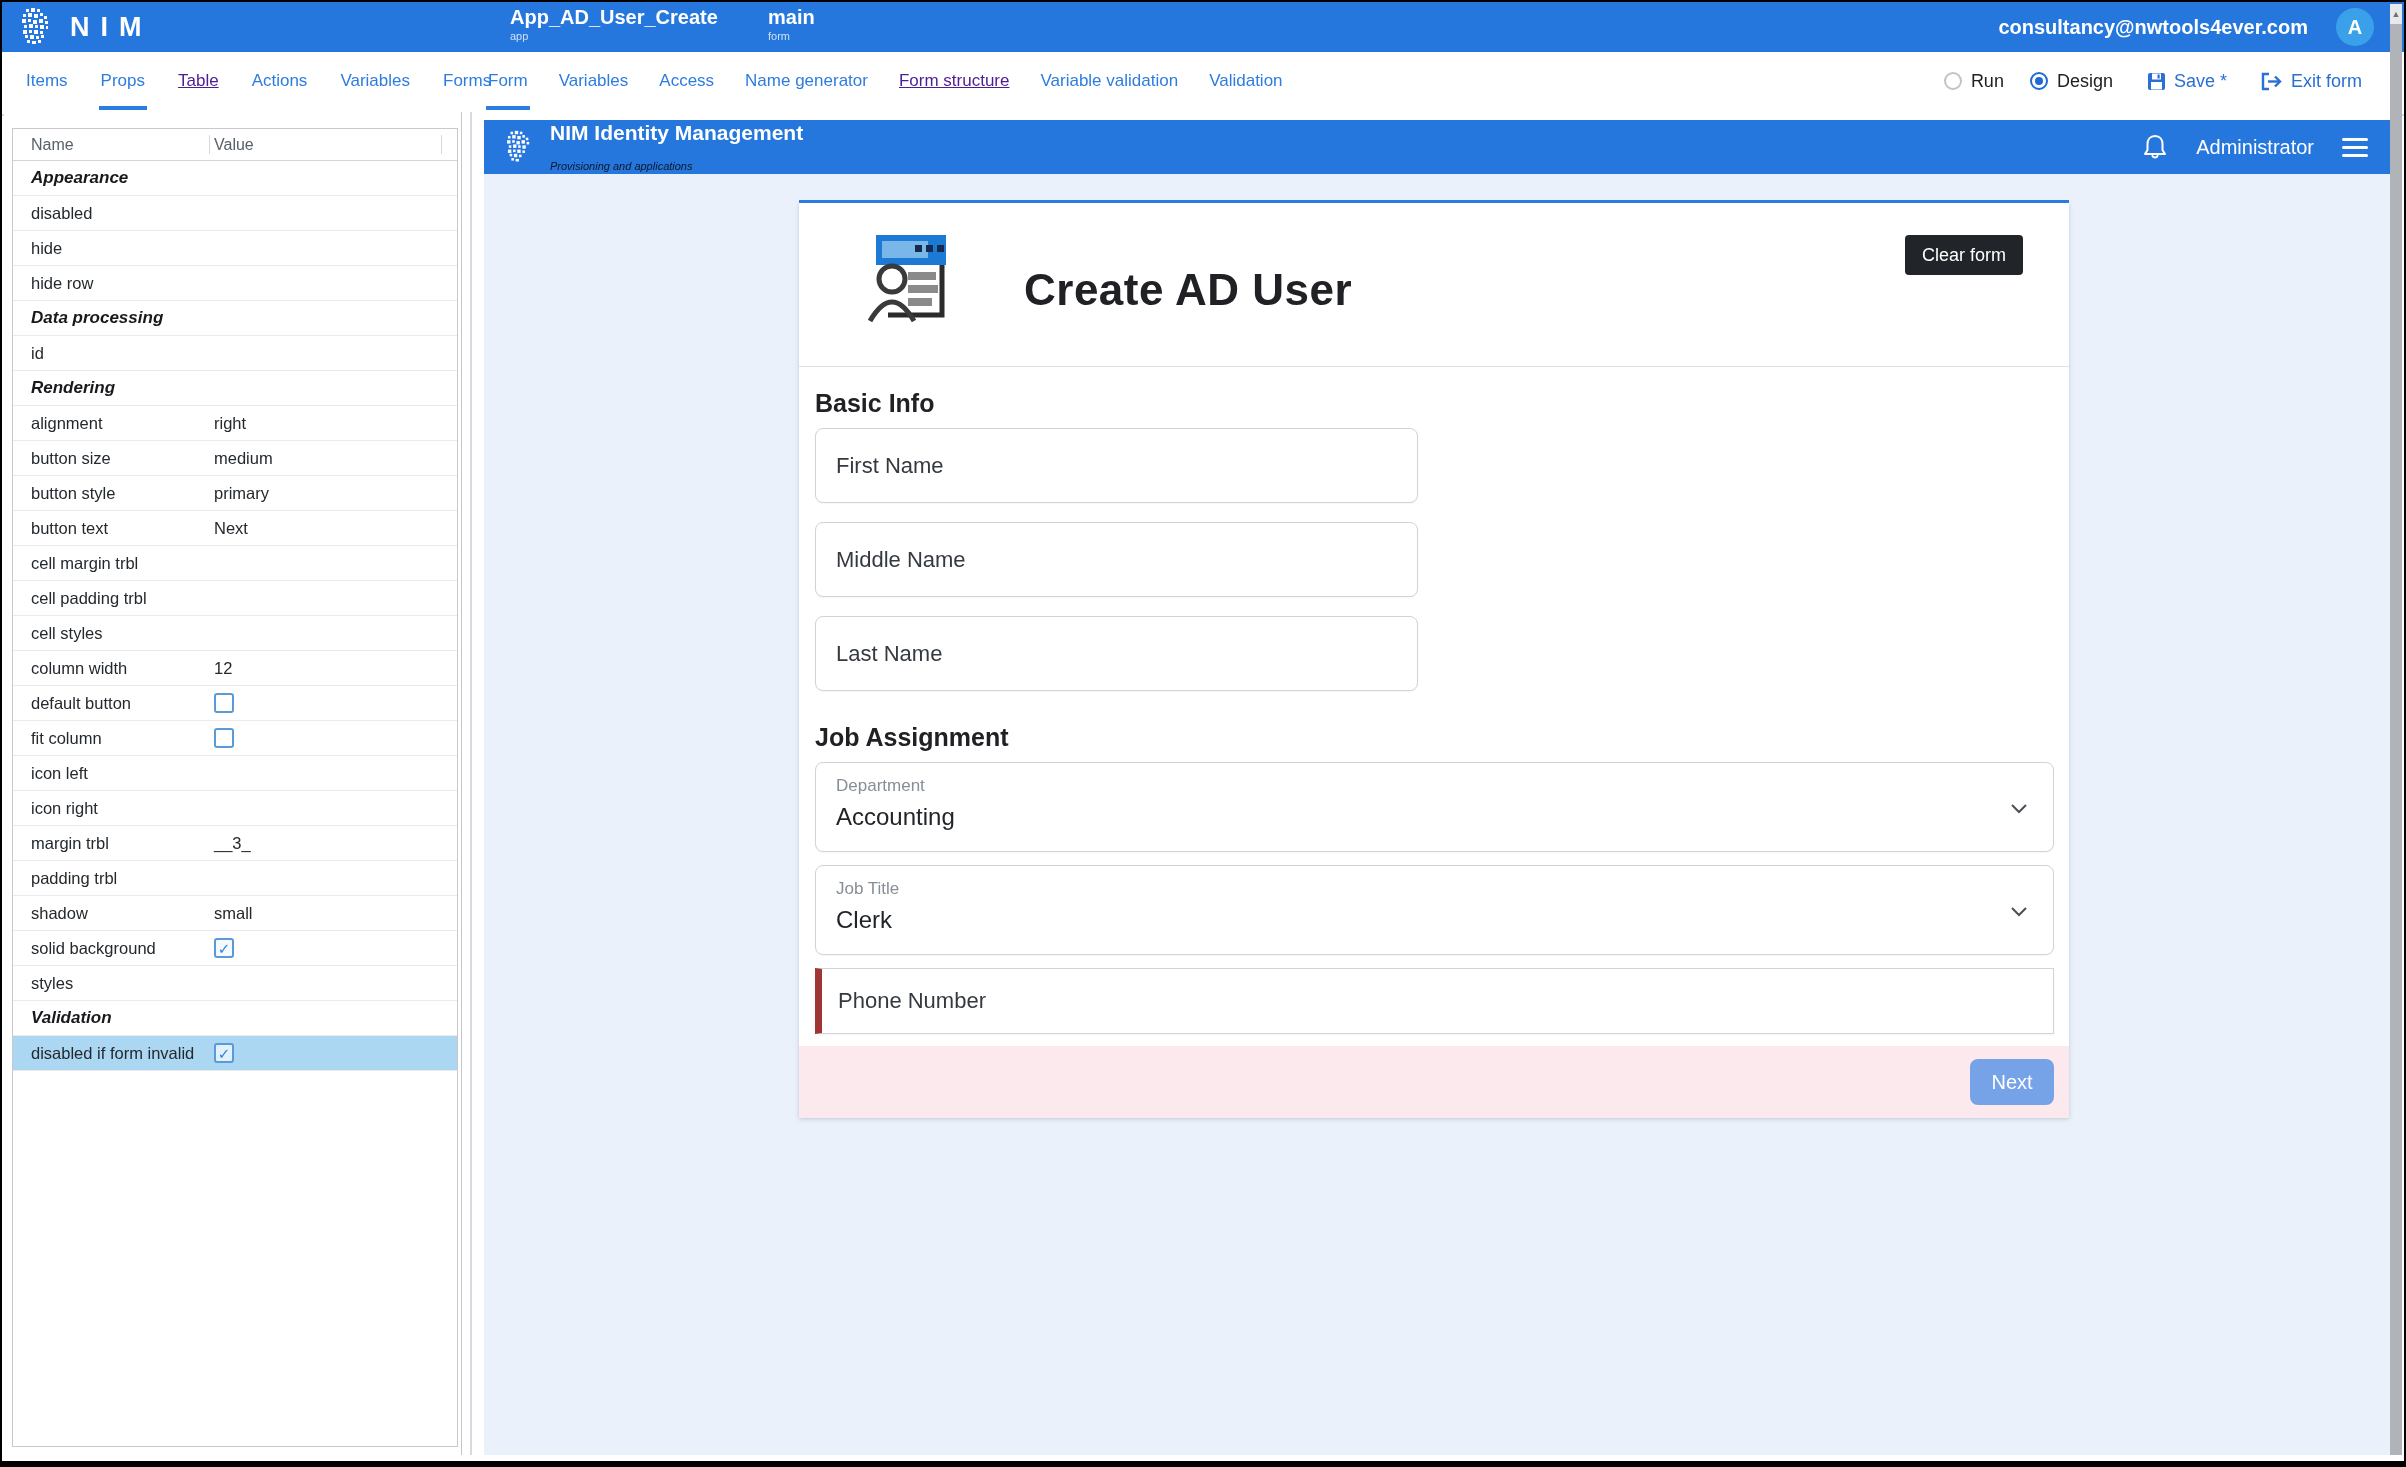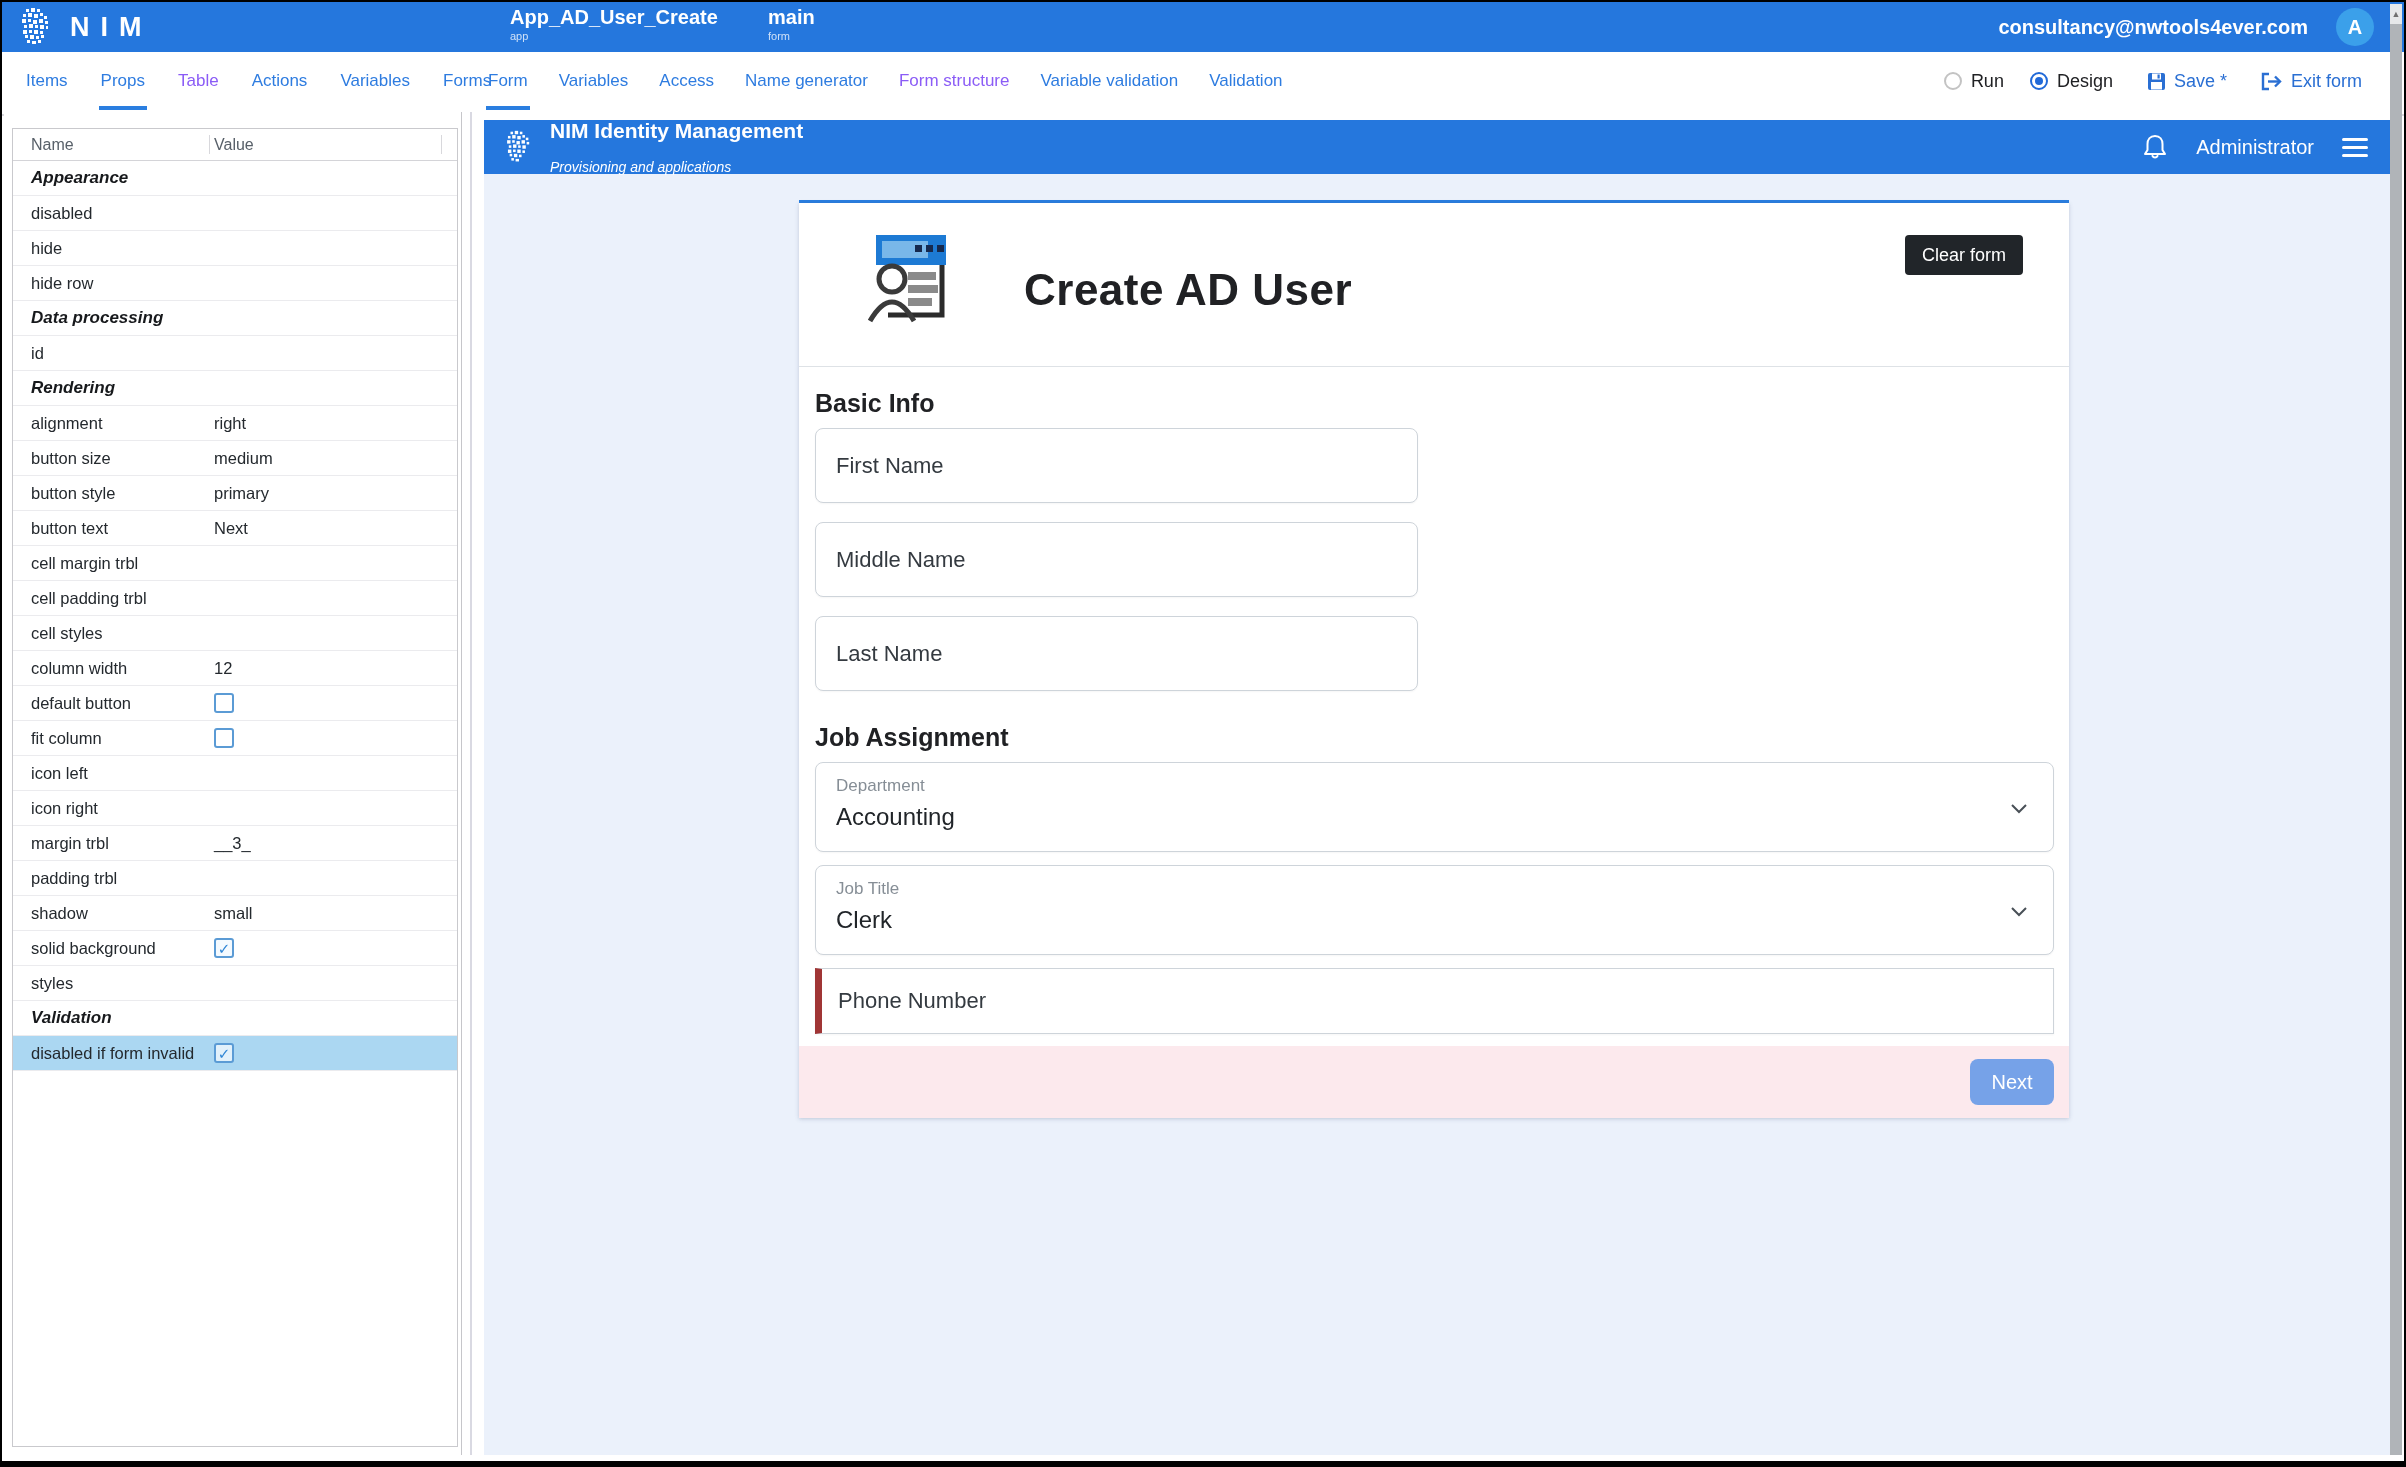--- a/index.html
+++ b/index.html
@@ -20,21 +20,21 @@
   .tb-app{left:508px;} .tb-form{left:722px;margin-left:44px;}
   .user-email{position:absolute;right:96px;top:0;height:50px;display:flex;align-items:center;color:#fff;font-size:20px;font-weight:700;}
   .avatar{position:absolute;right:30px;top:6px;width:38px;height:38px;border-radius:50%;background:#3ba0ea;color:#fff;font-size:20px;font-weight:700;display:flex;align-items:center;justify-content:center;}
 
   
   .nav-bar{position:absolute;left:0;top:50px;width:100%;height:64px;background:#fff;border-bottom:2px solid #d8d8de;}
   .tabs{position:absolute;top:0;height:58px;display:flex;align-items:center;}
   .tabs-left{left:24px;gap:33px;}
   .tabs-right{left:486px;gap:31px;}
   .tab{font-size:17px;color:#2e7ce0;position:relative;height:58px;display:flex;align-items:center;cursor:default;white-space:nowrap;}
-  .tab.dark{color:#8b5cf6;}
+  .tab.dark{color:#4c1d95;text-decoration:underline;}
   .tab.active::after{content:"";position:absolute;left:-2px;right:-2px;bottom:0;height:4px;background:#2a7ee0;}
   .nav-controls{position:absolute;right:42px;top:0;height:58px;display:flex;align-items:center;gap:34px;}
   .radio-group{display:flex;align-items:center;gap:26px;}
   .radio-item{display:flex;align-items:center;gap:9px;font-size:18px;color:#202124;}
   .radio{width:18px;height:18px;border-radius:50%;border:2px solid #c3c3c3;background:#fff;position:relative;}
   .radio.sel{border-color:#2069d8;}
   .radio.sel::after{content:"";position:absolute;left:3px;top:3px;width:8px;height:8px;border-radius:50%;background:#2069d8;}
   .link-btn{display:flex;align-items:center;gap:8px;color:#2a6fd3;font-size:18px;}
 
   
@@ -56,21 +56,21 @@
   .checkbox.checked{background:#f4faff;}
   .pt-row.selected .checkbox{background:rgba(255,255,255,.65);}
 
   
   .canvas{position:absolute;left:482px;right:14px;top:110px;bottom:6px;background:#ebf1fb;}
   .canvas-white-top{position:absolute;left:0;top:0;width:100%;height:8px;background:#fff;}
   .preview-bar{position:absolute;left:0;top:8px;width:100%;height:54px;background:#2577dd;display:flex;align-items:center;}
   .pv-logo{margin-left:18px;}
   .pv-titles{margin-left:14px;display:flex;flex-direction:column;line-height:1.15;}
   .pv-title{color:#fff;font-size:21px;font-weight:700;}
-  .pv-subtitle{color:#ffffff;font-size:14px;font-style:italic;margin-top:15px;}
+  .pv-subtitle{color:#0f172a;font-size:11px;font-style:italic;margin-top:15px;}
   .pv-right{position:absolute;right:22px;top:0;height:54px;display:flex;align-items:center;gap:28px;}
   .pv-admin{color:#fff;font-size:20px;}
   .hamburger{display:flex;flex-direction:column;gap:5px;}
   .hamburger span{display:block;width:26px;height:3px;background:#fff;border-radius:2px;}
 
   
   .card{position:absolute;left:315px;top:88px;width:1270px;}
   .card-line{height:3px;background:#2a7ee0;}
   .card-body{background:#fff;box-shadow:0 1px 4px rgba(60,80,120,.25);}
   .card-header{position:relative;height:164px;border-bottom:1px solid #dee2e6;margin:0 0;}

